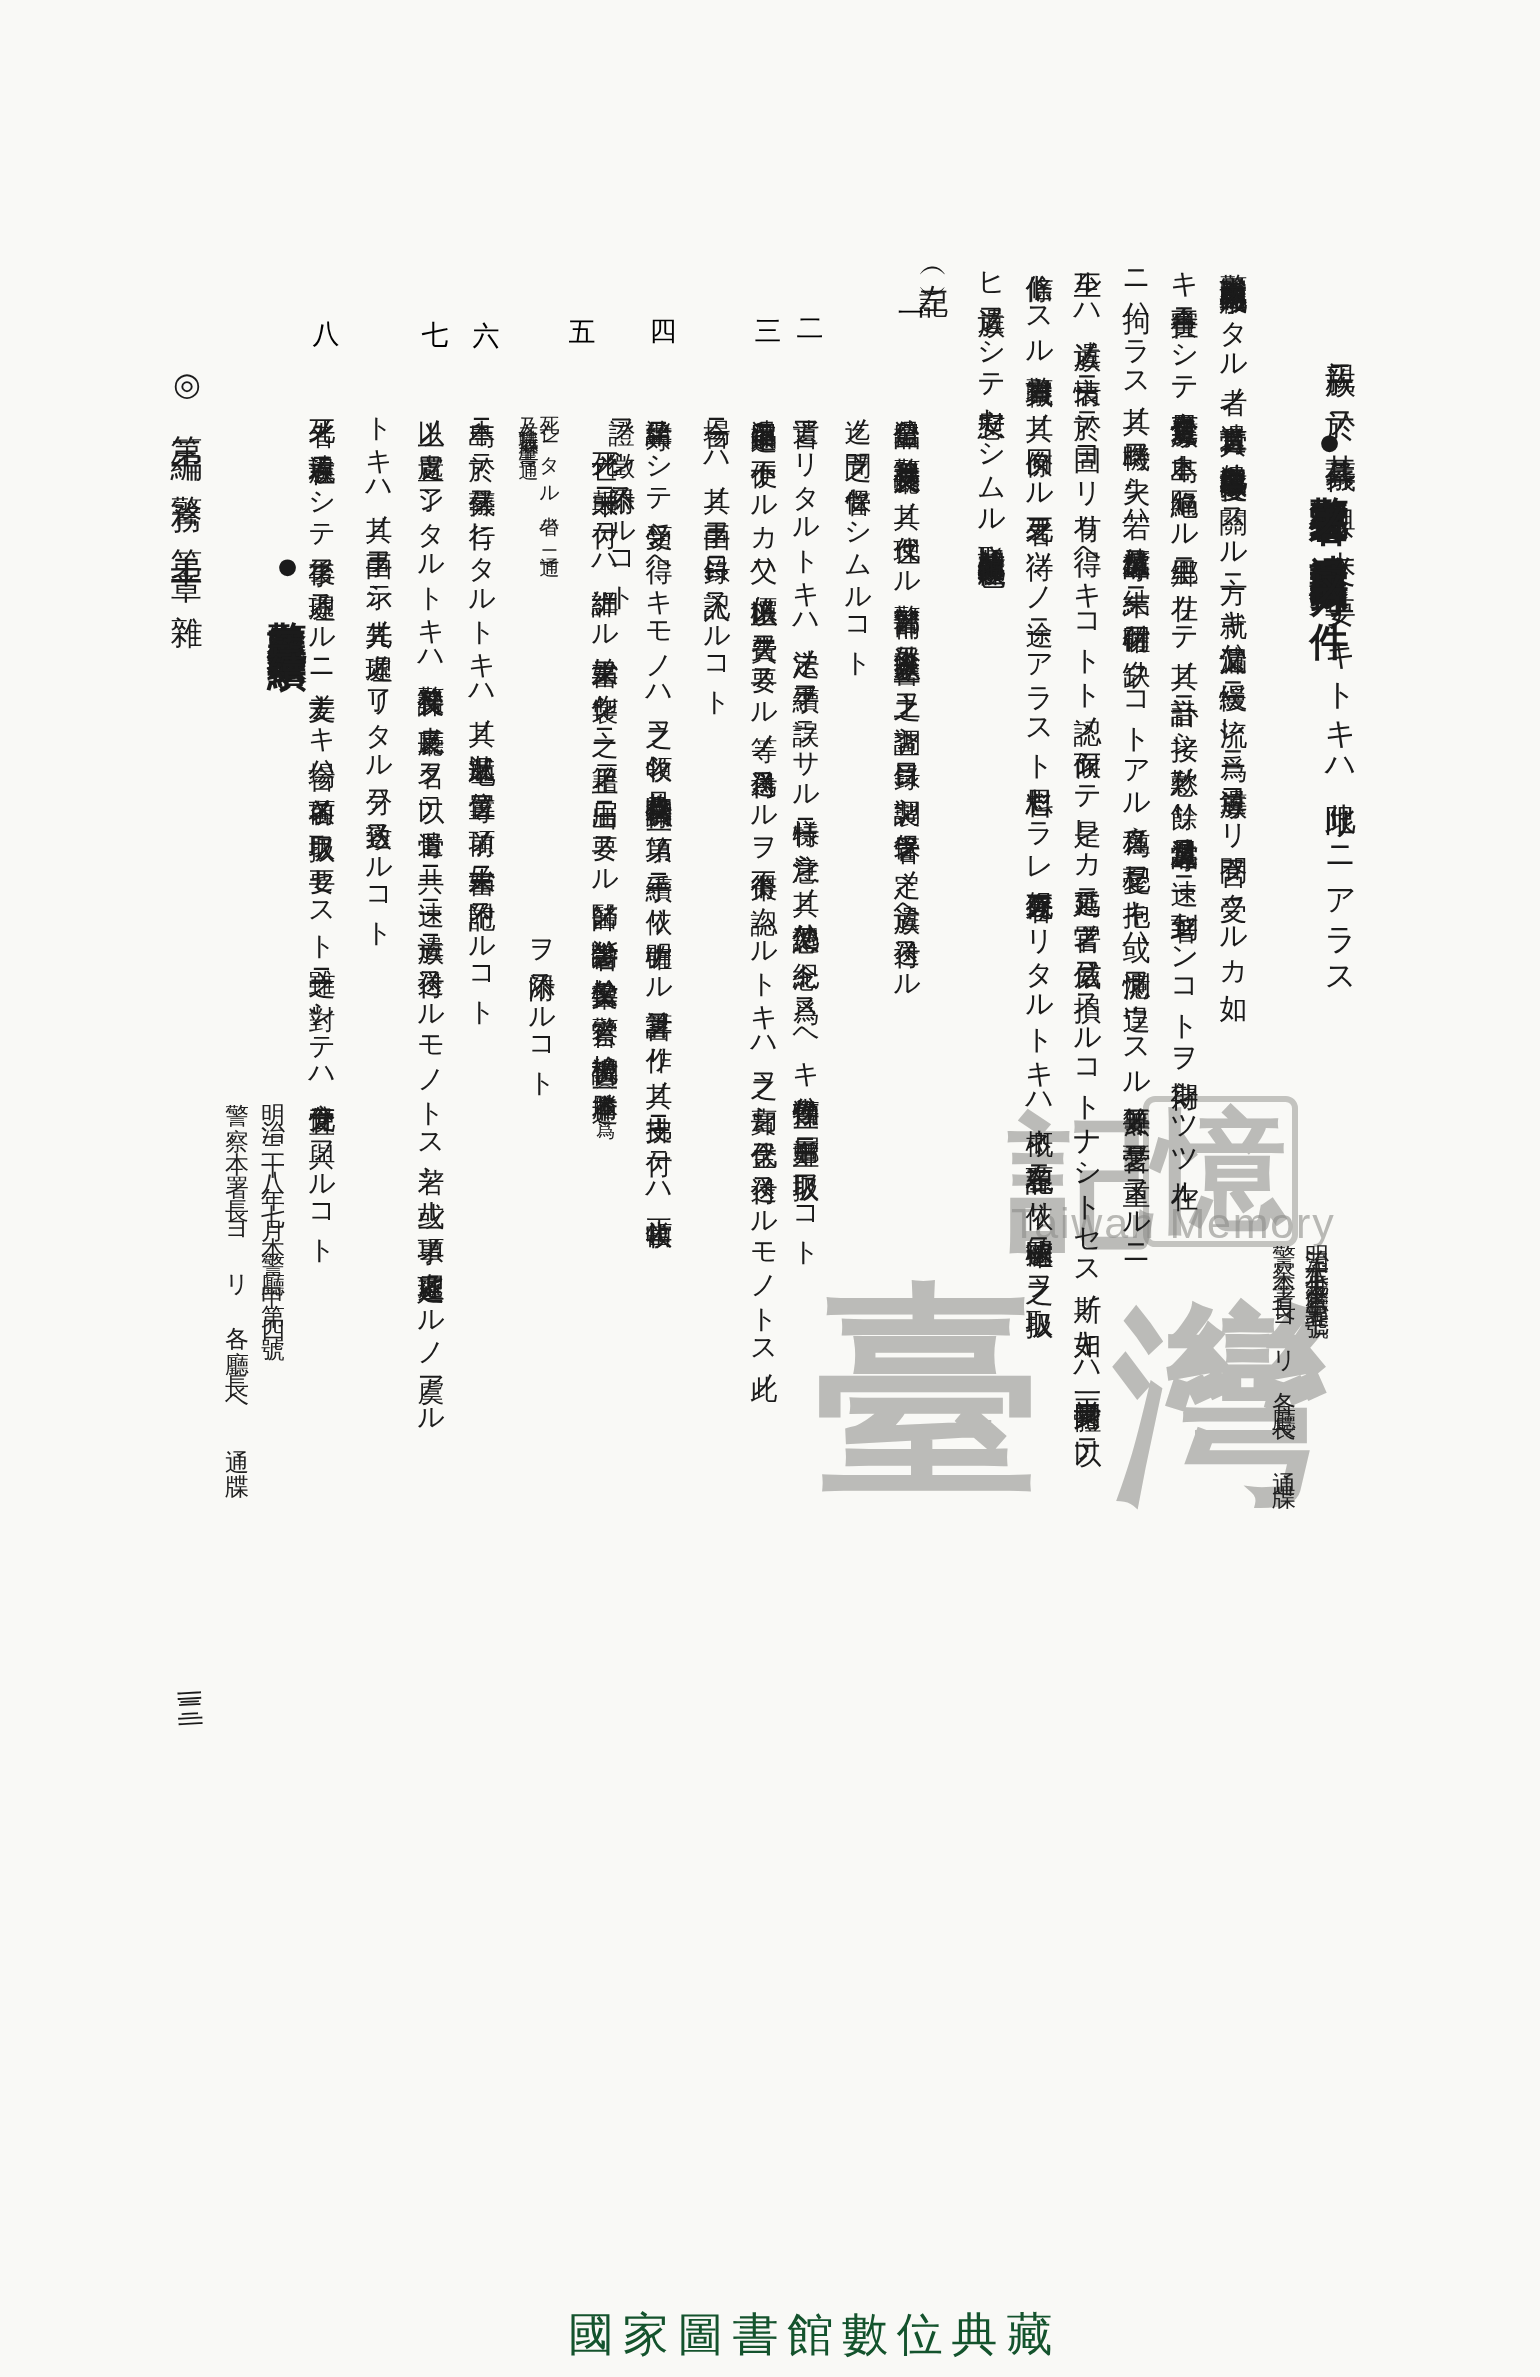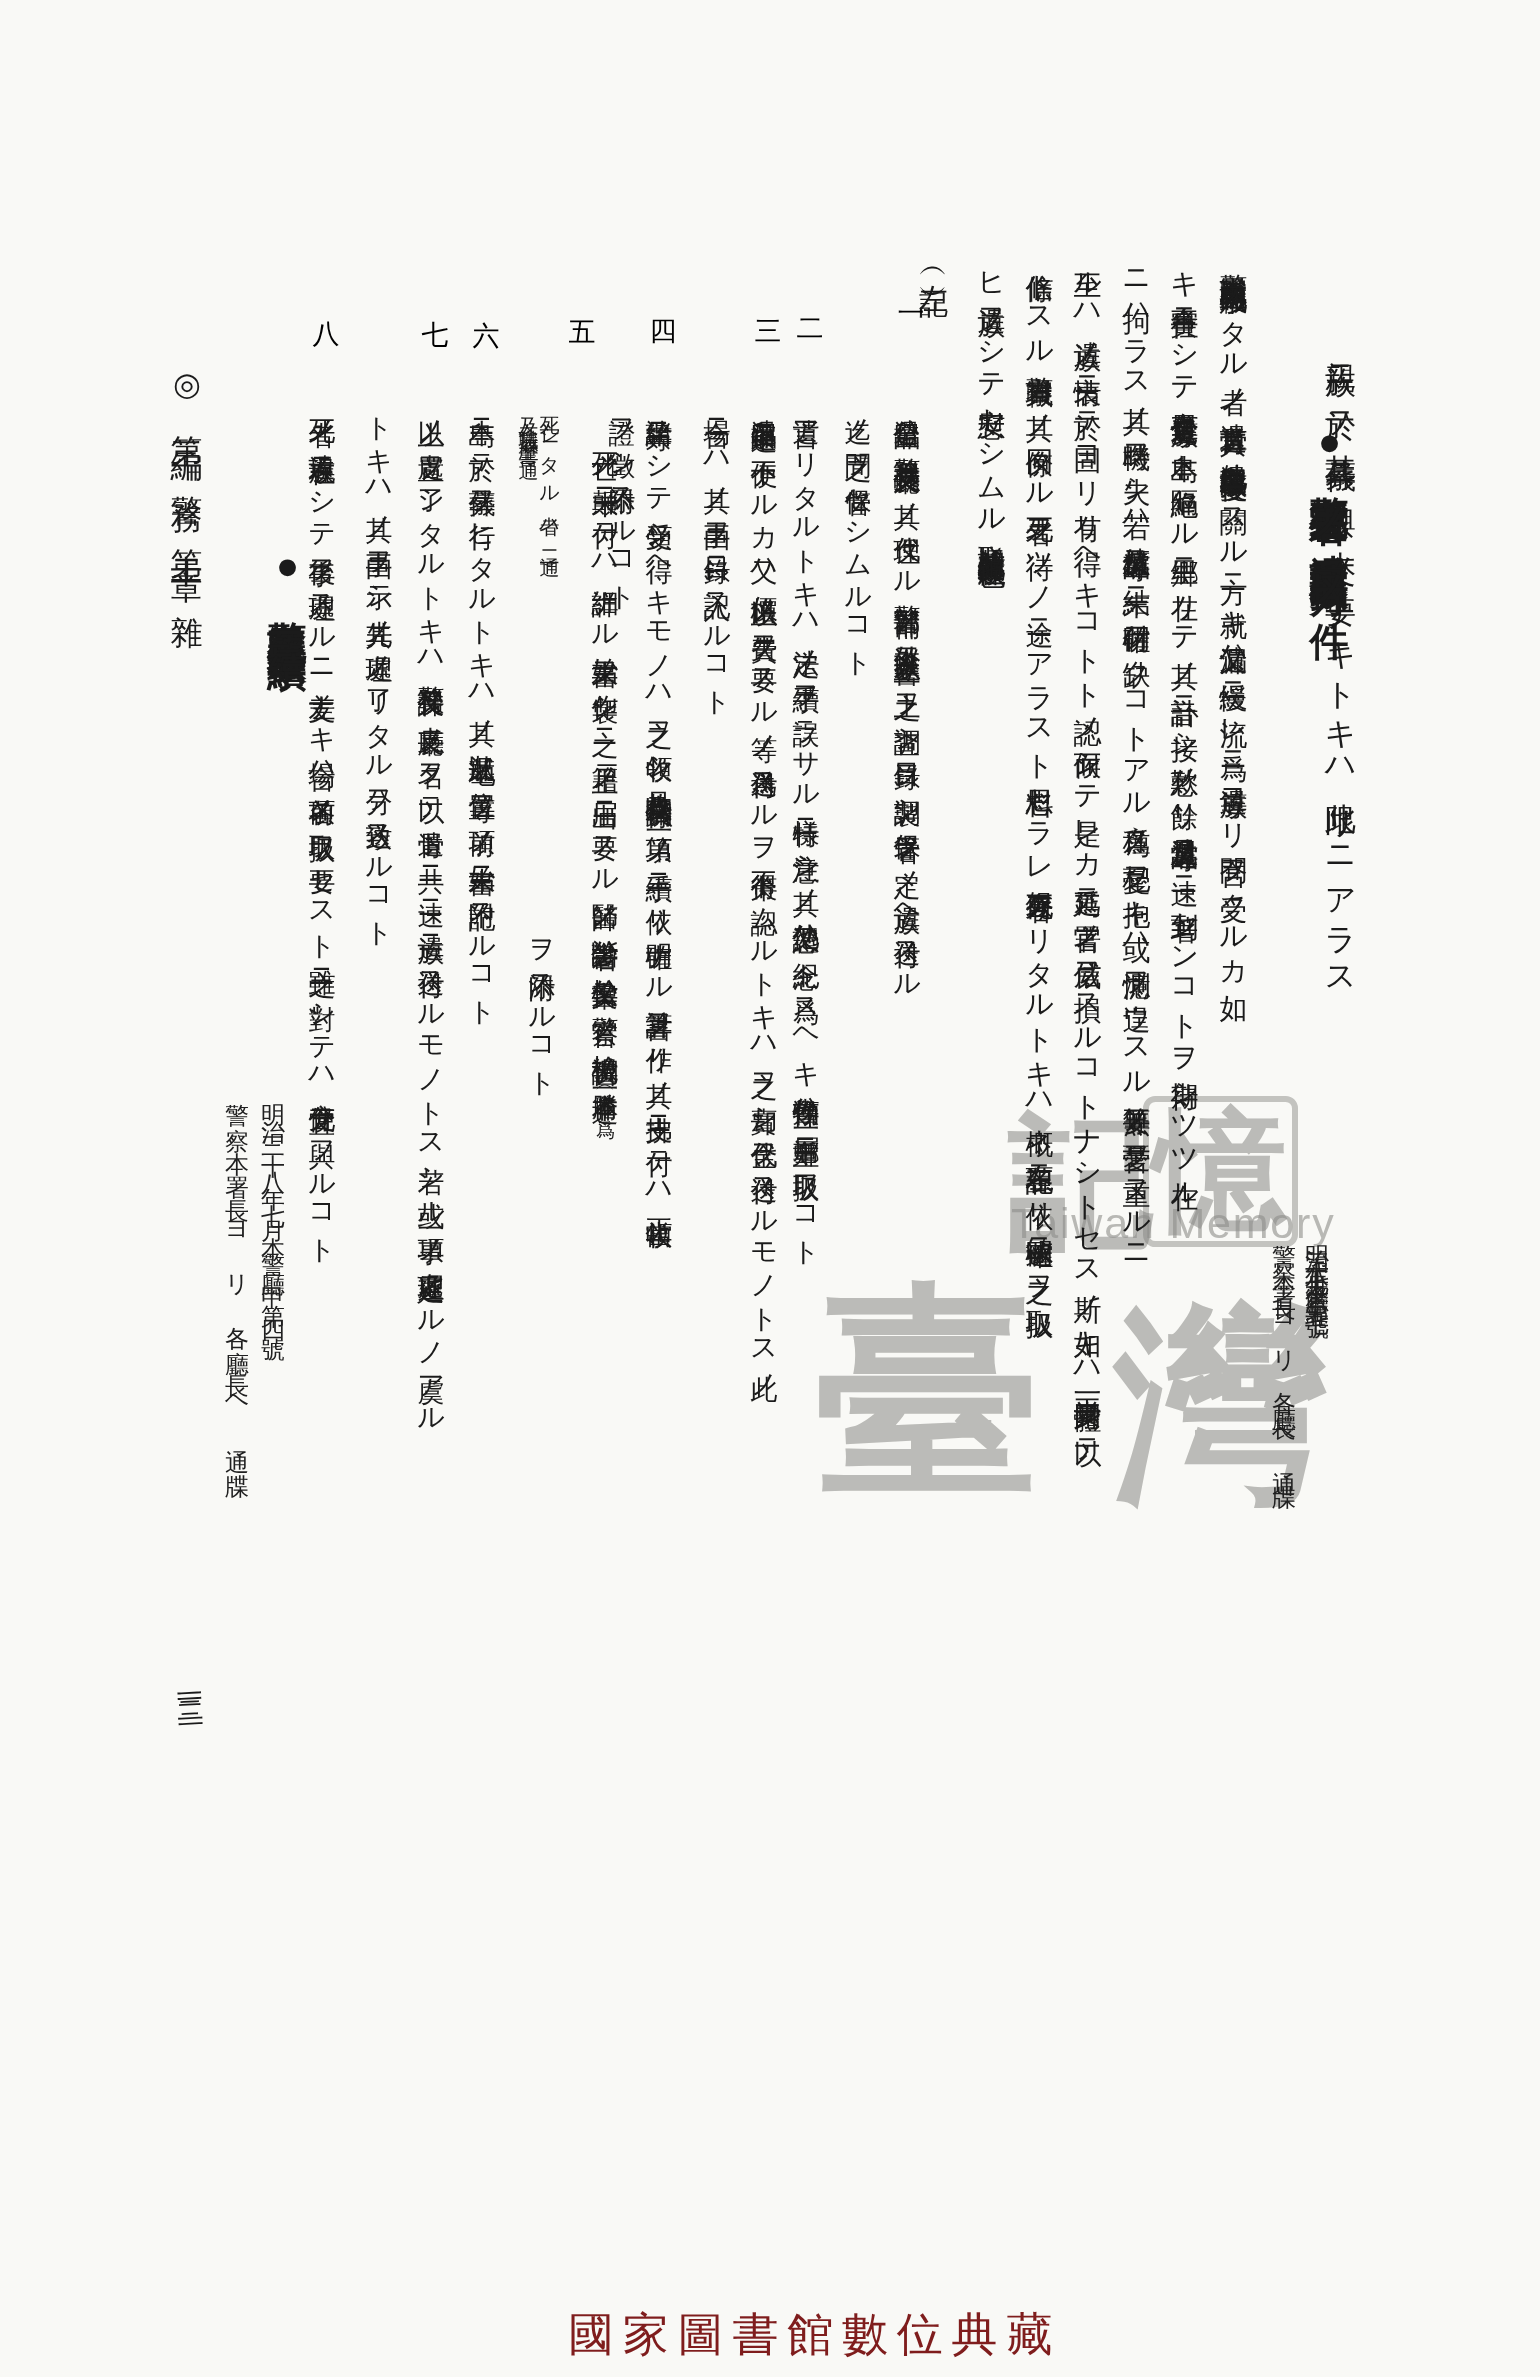--- a/index.html
+++ b/index.html
@@ -20,21 +20,21 @@
   .bodycol{font-size:28px;letter-spacing:1.3px;}
   .leftnote{font-size:29px;letter-spacing:3.5px;}
   .itemnum{position:absolute;font-size:27px;z-index:2;writing-mode:vertical-rl;}
   .itemcol{font-size:27px;letter-spacing:1.6px;}
   .wari{font-size:19.4px;letter-spacing:0.9px;}
   .warinote{font-size:20px;letter-spacing:6.2px;}
   .chapter{font-size:32px;letter-spacing:7px;}
   .pagenum{font-size:26.4px;letter-spacing:1.8px;transform:rotate(-3deg);}
   .caption{
     position:absolute;font-family:"Liberation Sans","DejaVu Sans",sans-serif;
-    font-size:46px;letter-spacing:8.8px;color:#7f1d1d;z-index:2;font-weight:500;
+    font-size:46px;letter-spacing:8.8px;color:#14532d;z-index:2;font-weight:500;
   }
   .wm{position:absolute;z-index:1;color:rgba(125,125,122,0.5);font-weight:700;line-height:1;}
   .wm-box{border:6.2px solid rgba(128,128,124,0.45);border-radius:12.3px;padding:3.5px 5.3px;}
   .wm-latin{
     position:absolute;z-index:1;font-family:"Liberation Sans","DejaVu Sans",sans-serif;
     font-size:43px;font-weight:400;color:rgba(140,140,136,0.6);letter-spacing:1.8px;
   }
 </style>
 </head>
 <body>

